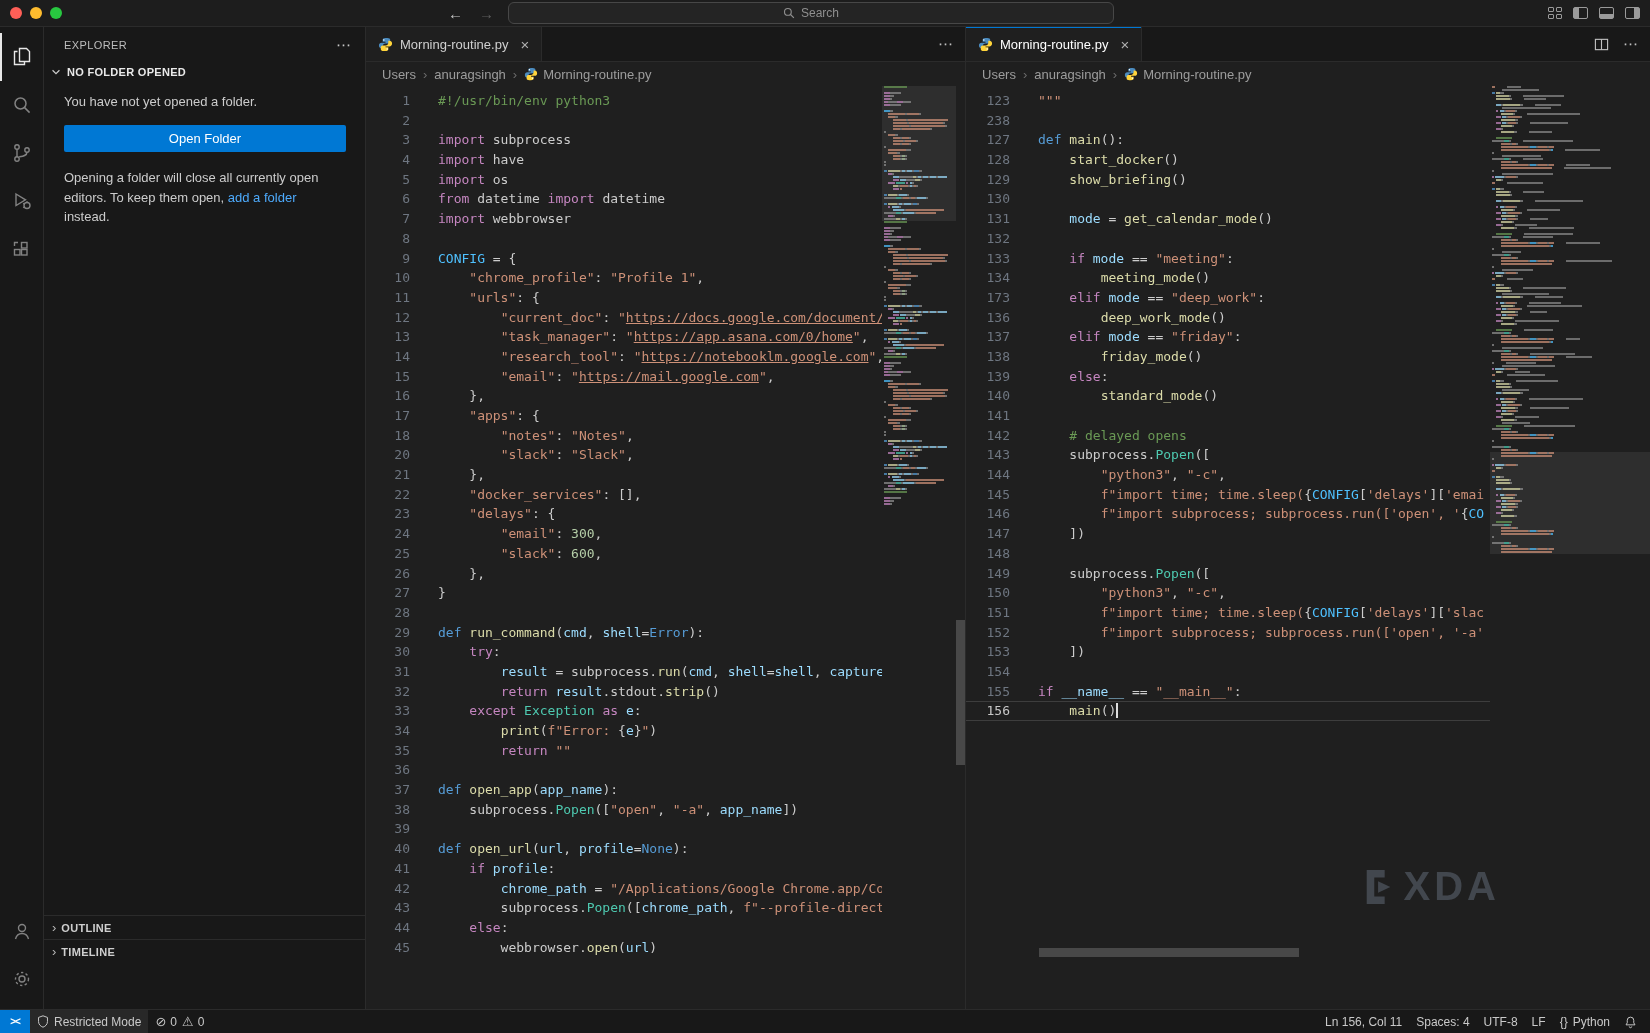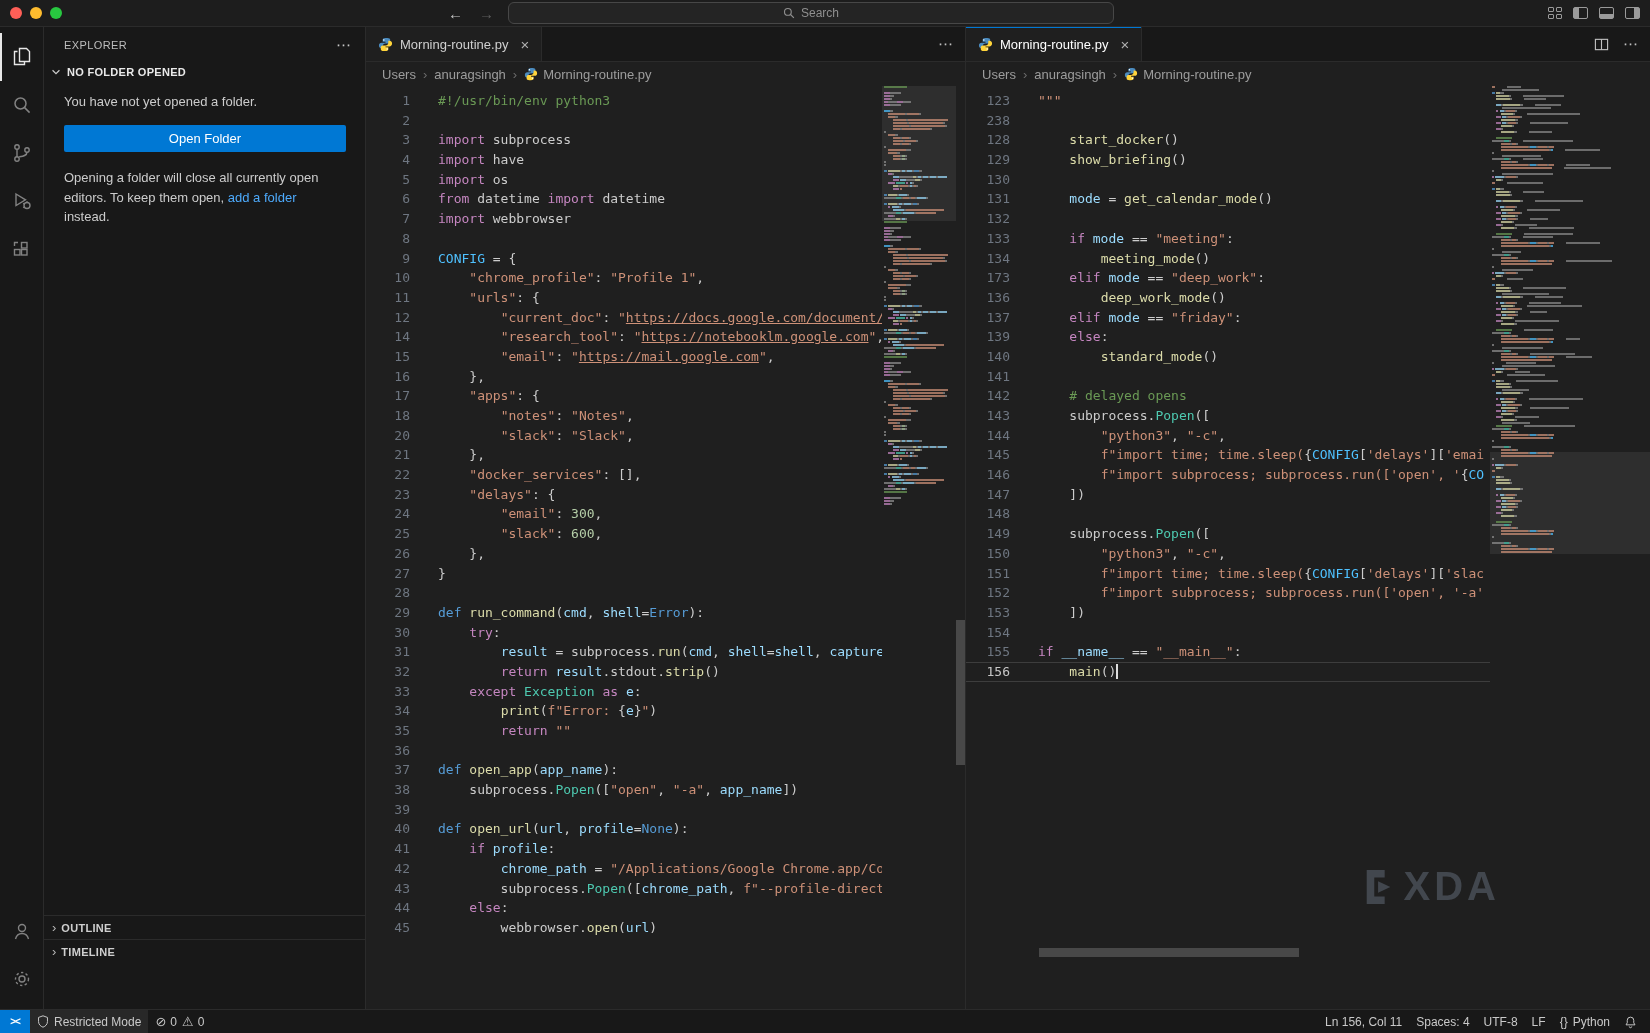--- a/index.html
+++ b/index.html
@@ -278,20 +278,21 @@
             <div class="line"><span class="ln">3</span><span class="code"><span class="tk-kw">import</span><span class="tk-t"> subprocess</span></span></div>
             <div class="line"><span class="ln">4</span><span class="code"><span class="tk-kw">import</span><span class="tk-t"> have</span></span></div>
             <div class="line"><span class="ln">5</span><span class="code"><span class="tk-kw">import</span><span class="tk-t"> os</span></span></div>
             <div class="line"><span class="ln">6</span><span class="code"><span class="tk-kw">from</span><span class="tk-t"> datetime </span><span class="tk-kw">import</span><span class="tk-t"> datetime</span></span></div>
             <div class="line"><span class="ln">7</span><span class="code"><span class="tk-kw">import</span><span class="tk-t"> webbrowser</span></span></div>
             <div class="line"><span class="ln">8</span><span class="code"></span></div>
             <div class="line"><span class="ln">9</span><span class="code"><span class="tk-const">CONFIG</span><span class="tk-t"> = {</span></span></div>
             <div class="line"><span class="ln">10</span><span class="code"><span class="tk-t">    </span><span class="tk-str">"chrome_profile"</span><span class="tk-t">: </span><span class="tk-str">"Profile 1"</span><span class="tk-t">,</span></span></div>
             <div class="line"><span class="ln">11</span><span class="code"><span class="tk-t">    </span><span class="tk-str">"urls"</span><span class="tk-t">: {</span></span></div>
             <div class="line"><span class="ln">12</span><span class="code"><span class="tk-t">        </span><span class="tk-str">"current_doc"</span><span class="tk-t">: </span><span class="tk-str">"</span><span class="tk-lnk">https://docs.google.com/document/d</span><span class="tk-str">"</span></span></div>
+            <div class="line"><span class="ln">13</span><span class="code"><span class="tk-t">        </span><span class="tk-str">"task_manager"</span><span class="tk-t">: </span><span class="tk-str">"</span><span class="tk-lnk">https://app.asana.com/0/home</span><span class="tk-str">"</span><span class="tk-t">,</span></span></div>
             <div class="line"><span class="ln">14</span><span class="code"><span class="tk-t">        </span><span class="tk-str">"research_tool"</span><span class="tk-t">: </span><span class="tk-str">"</span><span class="tk-lnk">https://notebooklm.google.com</span><span class="tk-str">"</span><span class="tk-t">,</span></span></div>
             <div class="line"><span class="ln">15</span><span class="code"><span class="tk-t">        </span><span class="tk-str">"email"</span><span class="tk-t">: </span><span class="tk-str">"</span><span class="tk-lnk">https://mail.google.com</span><span class="tk-str">"</span><span class="tk-t">,</span></span></div>
             <div class="line"><span class="ln">16</span><span class="code"><span class="tk-t">    },</span></span></div>
             <div class="line"><span class="ln">17</span><span class="code"><span class="tk-t">    </span><span class="tk-str">"apps"</span><span class="tk-t">: {</span></span></div>
             <div class="line"><span class="ln">18</span><span class="code"><span class="tk-t">        </span><span class="tk-str">"notes"</span><span class="tk-t">: </span><span class="tk-str">"Notes"</span><span class="tk-t">,</span></span></div>
             <div class="line"><span class="ln">20</span><span class="code"><span class="tk-t">        </span><span class="tk-str">"slack"</span><span class="tk-t">: </span><span class="tk-str">"Slack"</span><span class="tk-t">,</span></span></div>
             <div class="line"><span class="ln">21</span><span class="code"><span class="tk-t">    },</span></span></div>
             <div class="line"><span class="ln">22</span><span class="code"><span class="tk-t">    </span><span class="tk-str">"docker_services"</span><span class="tk-t">: [],</span></span></div>
             <div class="line"><span class="ln">23</span><span class="code"><span class="tk-t">    </span><span class="tk-str">"delays"</span><span class="tk-t">: {</span></span></div>
             <div class="line"><span class="ln">24</span><span class="code"><span class="tk-t">        </span><span class="tk-str">"email"</span><span class="tk-t">: </span><span class="tk-num">300</span><span class="tk-t">,</span></span></div>
@@ -498,30 +499,32 @@
               <path fill="#FFD43B" d="M8 15c2 0 3-.8 3-2v-2H8v-1h4.2c1.6 0 2.8-1 2.8-3s-1.2-3-2.8-3H11v2c0 1.6-1.3 3-3 3H5c-1.1 0-2 .9-2 2v2c0 1.2 1 2 3 2h2z"></path>
               <circle fill="#fff" cx="9.8" cy="12.8" r=".8"></circle>
             </svg>
           <span>Morning-routine.py</span>
         </span>
       </div>
       <div class="code-area">
         <div class="code-lines">
             <div class="line"><span class="ln">123</span><span class="code"><span class="tk-str">"""</span></span></div>
             <div class="line"><span class="ln">238</span><span class="code"></span></div>
+            <div class="line"><span class="ln">127</span><span class="code"><span class="tk-def">def</span><span class="tk-t"> </span><span class="tk-fn">main</span><span class="tk-t">():</span></span></div>
             <div class="line"><span class="ln">128</span><span class="code"><span class="tk-t">    </span><span class="tk-fn">start_docker</span><span class="tk-t">()</span></span></div>
             <div class="line"><span class="ln">129</span><span class="code"><span class="tk-t">    </span><span class="tk-fn">show_briefing</span><span class="tk-t">()</span></span></div>
             <div class="line"><span class="ln">130</span><span class="code"></span></div>
             <div class="line"><span class="ln">131</span><span class="code"><span class="tk-t">    </span><span class="tk-var">mode</span><span class="tk-t"> = </span><span class="tk-fn">get_calendar_mode</span><span class="tk-t">()</span></span></div>
             <div class="line"><span class="ln">132</span><span class="code"></span></div>
             <div class="line"><span class="ln">133</span><span class="code"><span class="tk-t">    </span><span class="tk-kw">if</span><span class="tk-t"> </span><span class="tk-var">mode</span><span class="tk-t"> == </span><span class="tk-str">"meeting"</span><span class="tk-t">:</span></span></div>
             <div class="line"><span class="ln">134</span><span class="code"><span class="tk-t">        </span><span class="tk-fn">meeting_mode</span><span class="tk-t">()</span></span></div>
             <div class="line"><span class="ln">173</span><span class="code"><span class="tk-t">    </span><span class="tk-kw">elif</span><span class="tk-t"> </span><span class="tk-var">mode</span><span class="tk-t"> == </span><span class="tk-str">"deep_work"</span><span class="tk-t">:</span></span></div>
             <div class="line"><span class="ln">136</span><span class="code"><span class="tk-t">        </span><span class="tk-fn">deep_work_mode</span><span class="tk-t">()</span></span></div>
             <div class="line"><span class="ln">137</span><span class="code"><span class="tk-t">    </span><span class="tk-kw">elif</span><span class="tk-t"> </span><span class="tk-var">mode</span><span class="tk-t"> == </span><span class="tk-str">"friday"</span><span class="tk-t">:</span></span></div>
+            <div class="line"><span class="ln">138</span><span class="code"><span class="tk-t">        </span><span class="tk-fn">friday_mode</span><span class="tk-t">()</span></span></div>
             <div class="line"><span class="ln">139</span><span class="code"><span class="tk-t">    </span><span class="tk-kw">else</span><span class="tk-t">:</span></span></div>
             <div class="line"><span class="ln">140</span><span class="code"><span class="tk-t">        </span><span class="tk-fn">standard_mode</span><span class="tk-t">()</span></span></div>
             <div class="line"><span class="ln">141</span><span class="code"></span></div>
             <div class="line"><span class="ln">142</span><span class="code"><span class="tk-t">    </span><span class="tk-cmt"># delayed opens</span></span></div>
             <div class="line"><span class="ln">143</span><span class="code"><span class="tk-t">    subprocess.</span><span class="tk-cls">Popen</span><span class="tk-t">([</span></span></div>
             <div class="line"><span class="ln">144</span><span class="code"><span class="tk-t">        </span><span class="tk-str">"python3"</span><span class="tk-t">, </span><span class="tk-str">"-c"</span><span class="tk-t">,</span></span></div>
             <div class="line"><span class="ln">145</span><span class="code"><span class="tk-t">        </span><span class="tk-str">f"import time; time.sleep(</span><span class="tk-t">{</span><span class="tk-const">CONFIG</span><span class="tk-t">[</span><span class="tk-str">'delays'</span><span class="tk-t">][</span><span class="tk-str">'emai</span></span></div>
             <div class="line"><span class="ln">146</span><span class="code"><span class="tk-t">        </span><span class="tk-str">f"import subprocess; subprocess.run(['open', '</span><span class="tk-t">{</span><span class="tk-const">CO</span></span></div>
             <div class="line"><span class="ln">147</span><span class="code"><span class="tk-t">    ])</span></span></div>
             <div class="line"><span class="ln">148</span><span class="code"></span></div>

